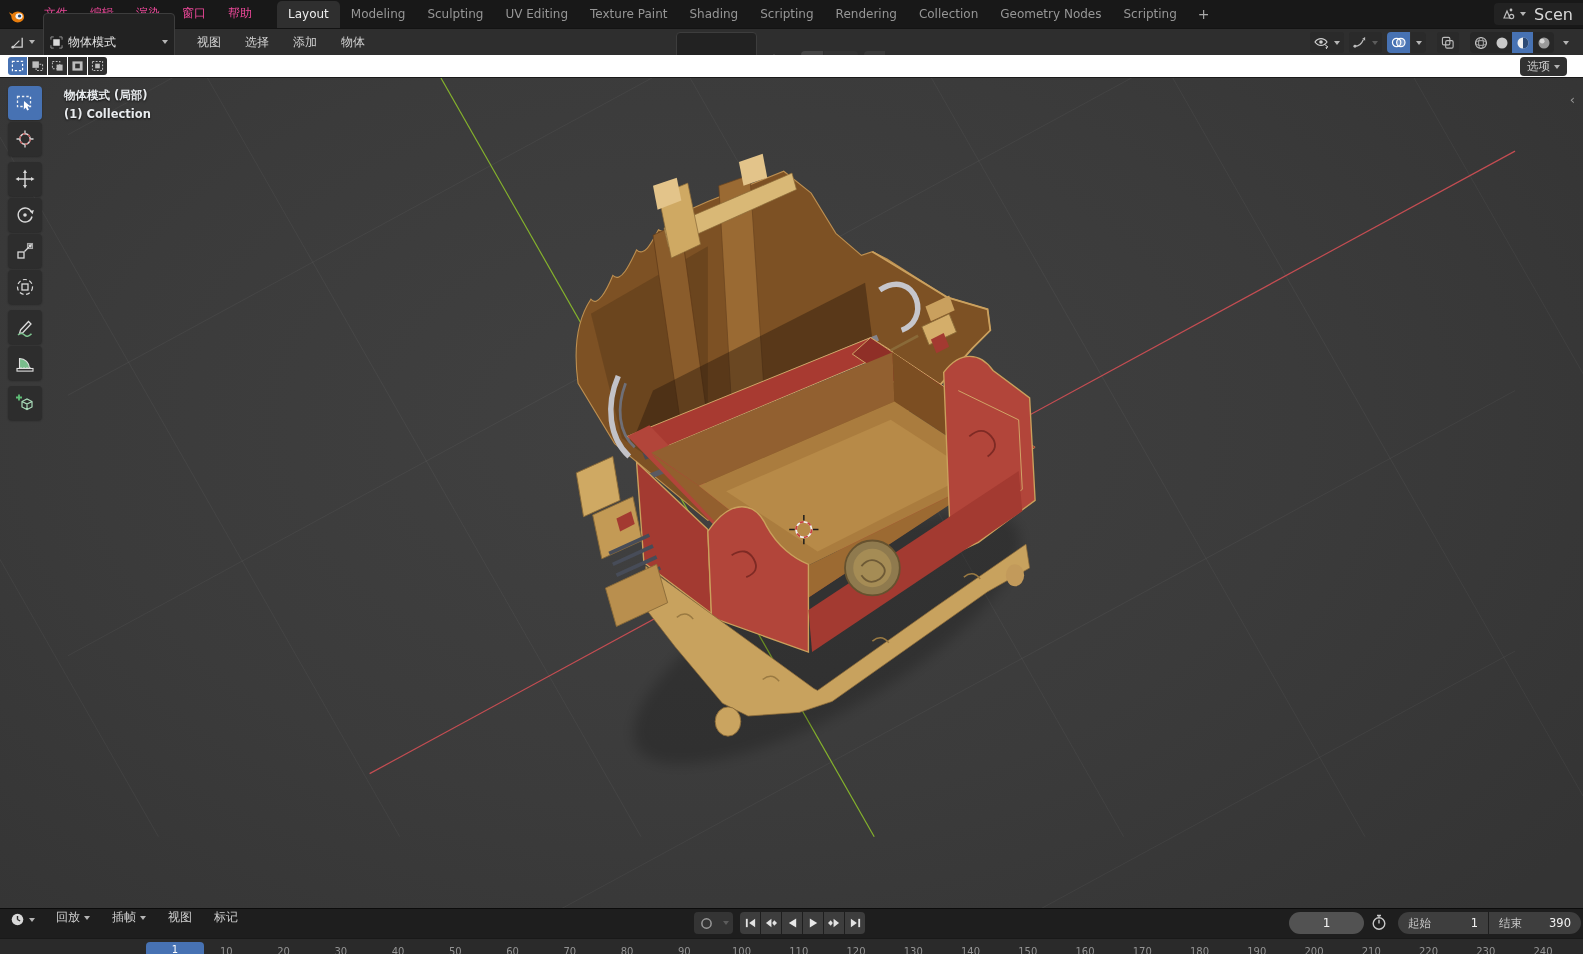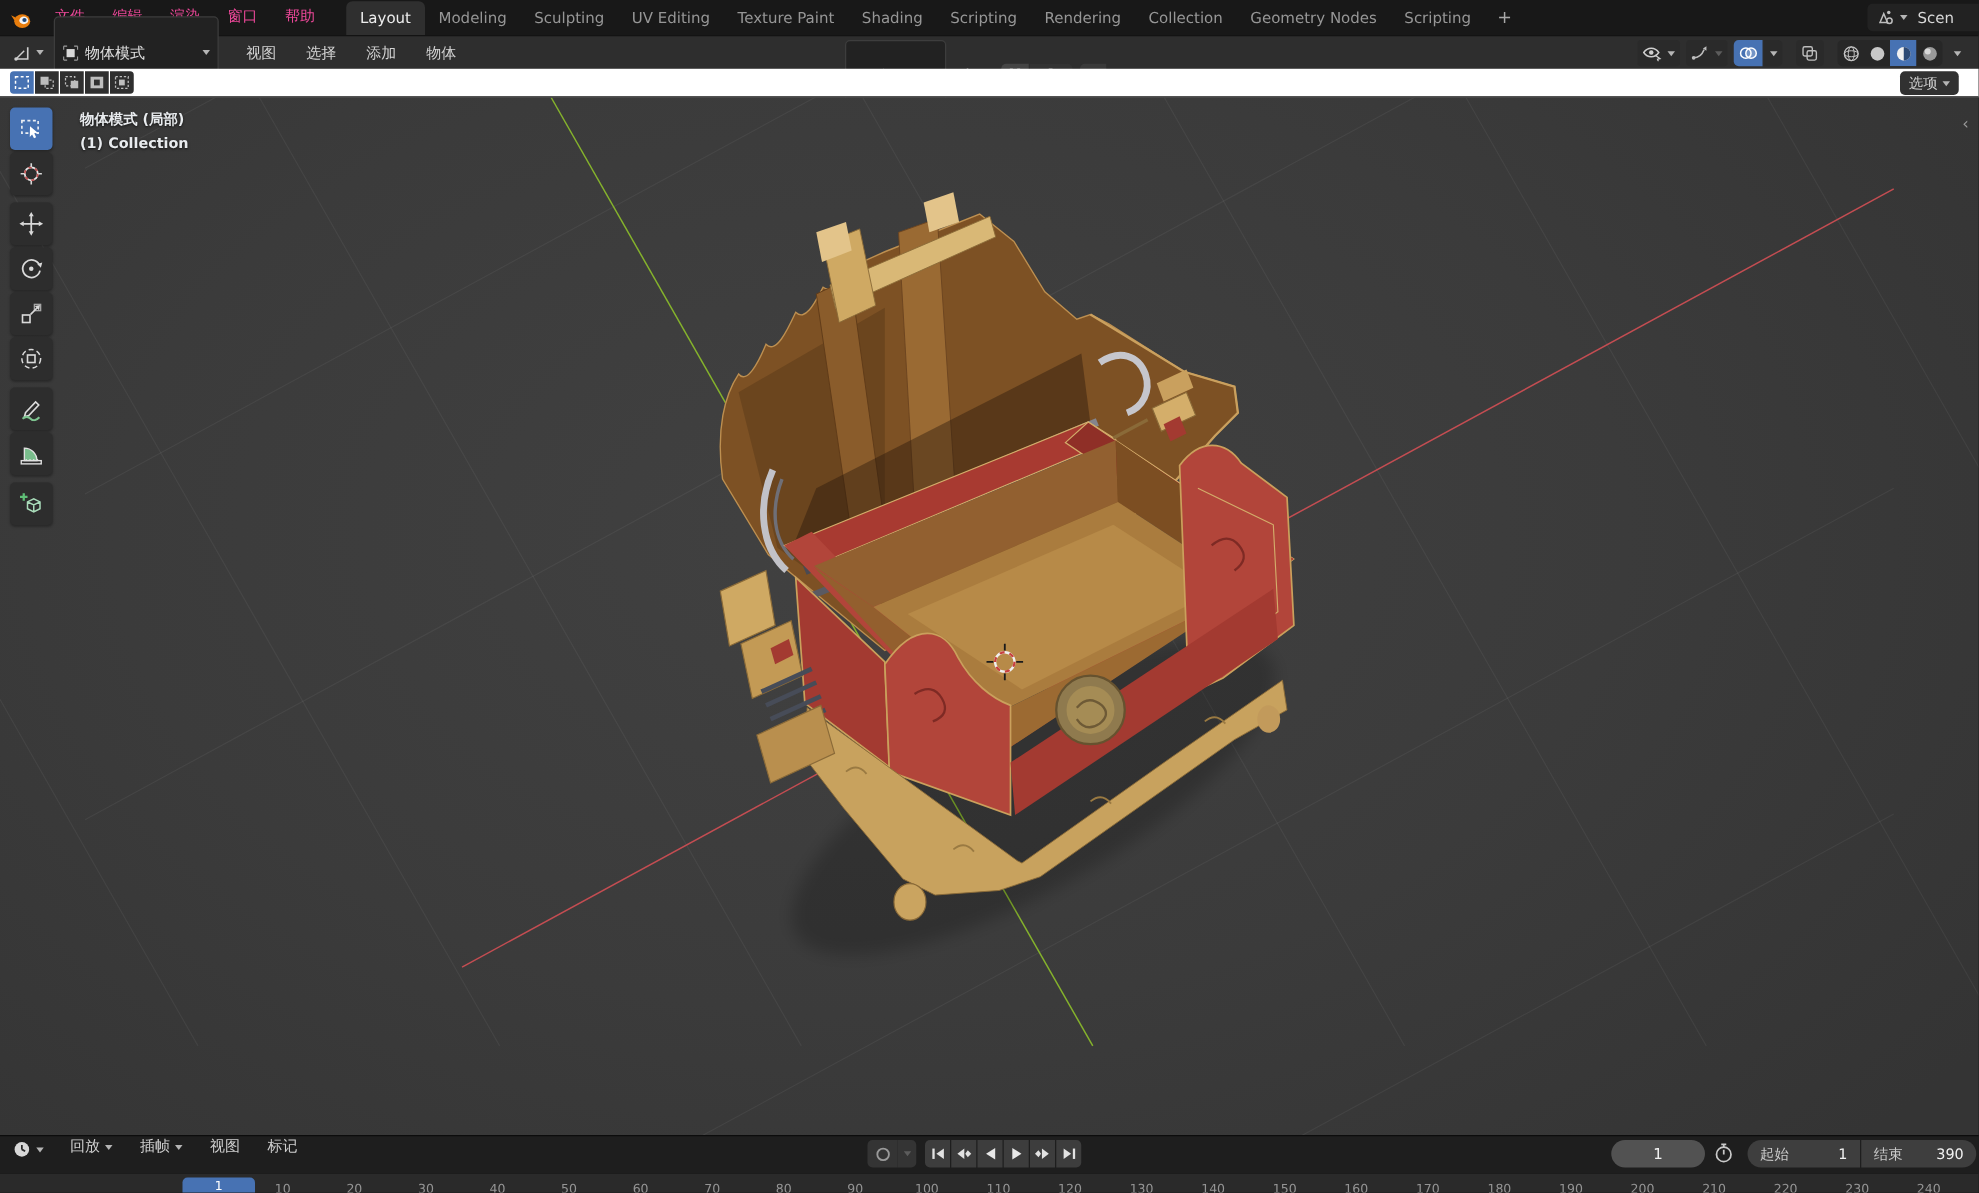--- a/index.html
+++ b/index.html
@@ -14,21 +14,21 @@
   
   #topbar{left:0;top:0;width:1583px;height:28px;background:#181818;display:flex;align-items:flex-end}
   #topbar .logo-wrap{padding:0 8px 4px 8px}
   .tmenu{font-size:12px;color:#ec4899;padding:6px 11px;cursor:default}
   #tabs{display:flex;align-items:flex-end;margin-left:14px}
   .tab{font-size:12px;color:#969696;padding:6px 11px 7px;border-radius:5px 5px 0 0}
   .tab.active{background:#2f2f2f;color:#ededed}
   #tab-add{font-size:14px;color:#a8a8a8;padding:4px 10px 6px}
   #scene-chip{left:1494px;top:3px;height:22px;background:#222;border-radius:4px;display:flex;
               align-items:center;padding:0 6px;width:120px}
-  #scene-chip .lbl{font-size:12px;color:#d8d8d8;margin-left:8px;white-space:nowrap}
+  #scene-chip .lbl{font-size:16px;color:#d8d8d8;margin-left:8px;white-space:nowrap}
   
   #vheader{left:0;top:28px;width:1583px;height:27px;background:#2e2e2e;border-top:1px solid #131313;
            box-sizing:border-box}
   .hbtn{height:21px;display:flex;align-items:center;padding:0 4px;border-radius:3px}
   .pill{background:#222;border:1px solid #3d3d3d;border-radius:4px;height:20px;display:flex;
         align-items:center;padding:18px 6px;gap:5px}
   .vmenu{font-size:12px;color:#d2d2d2;padding:0 12px;height:100%;display:flex;align-items:center}
   .seg{display:flex;background:#272727;border-radius:4px;overflow:hidden}
   .seg .cell{width:21px;height:21px;display:flex;align-items:center;justify-content:center}
   .cell.on{background:#4772b3}

